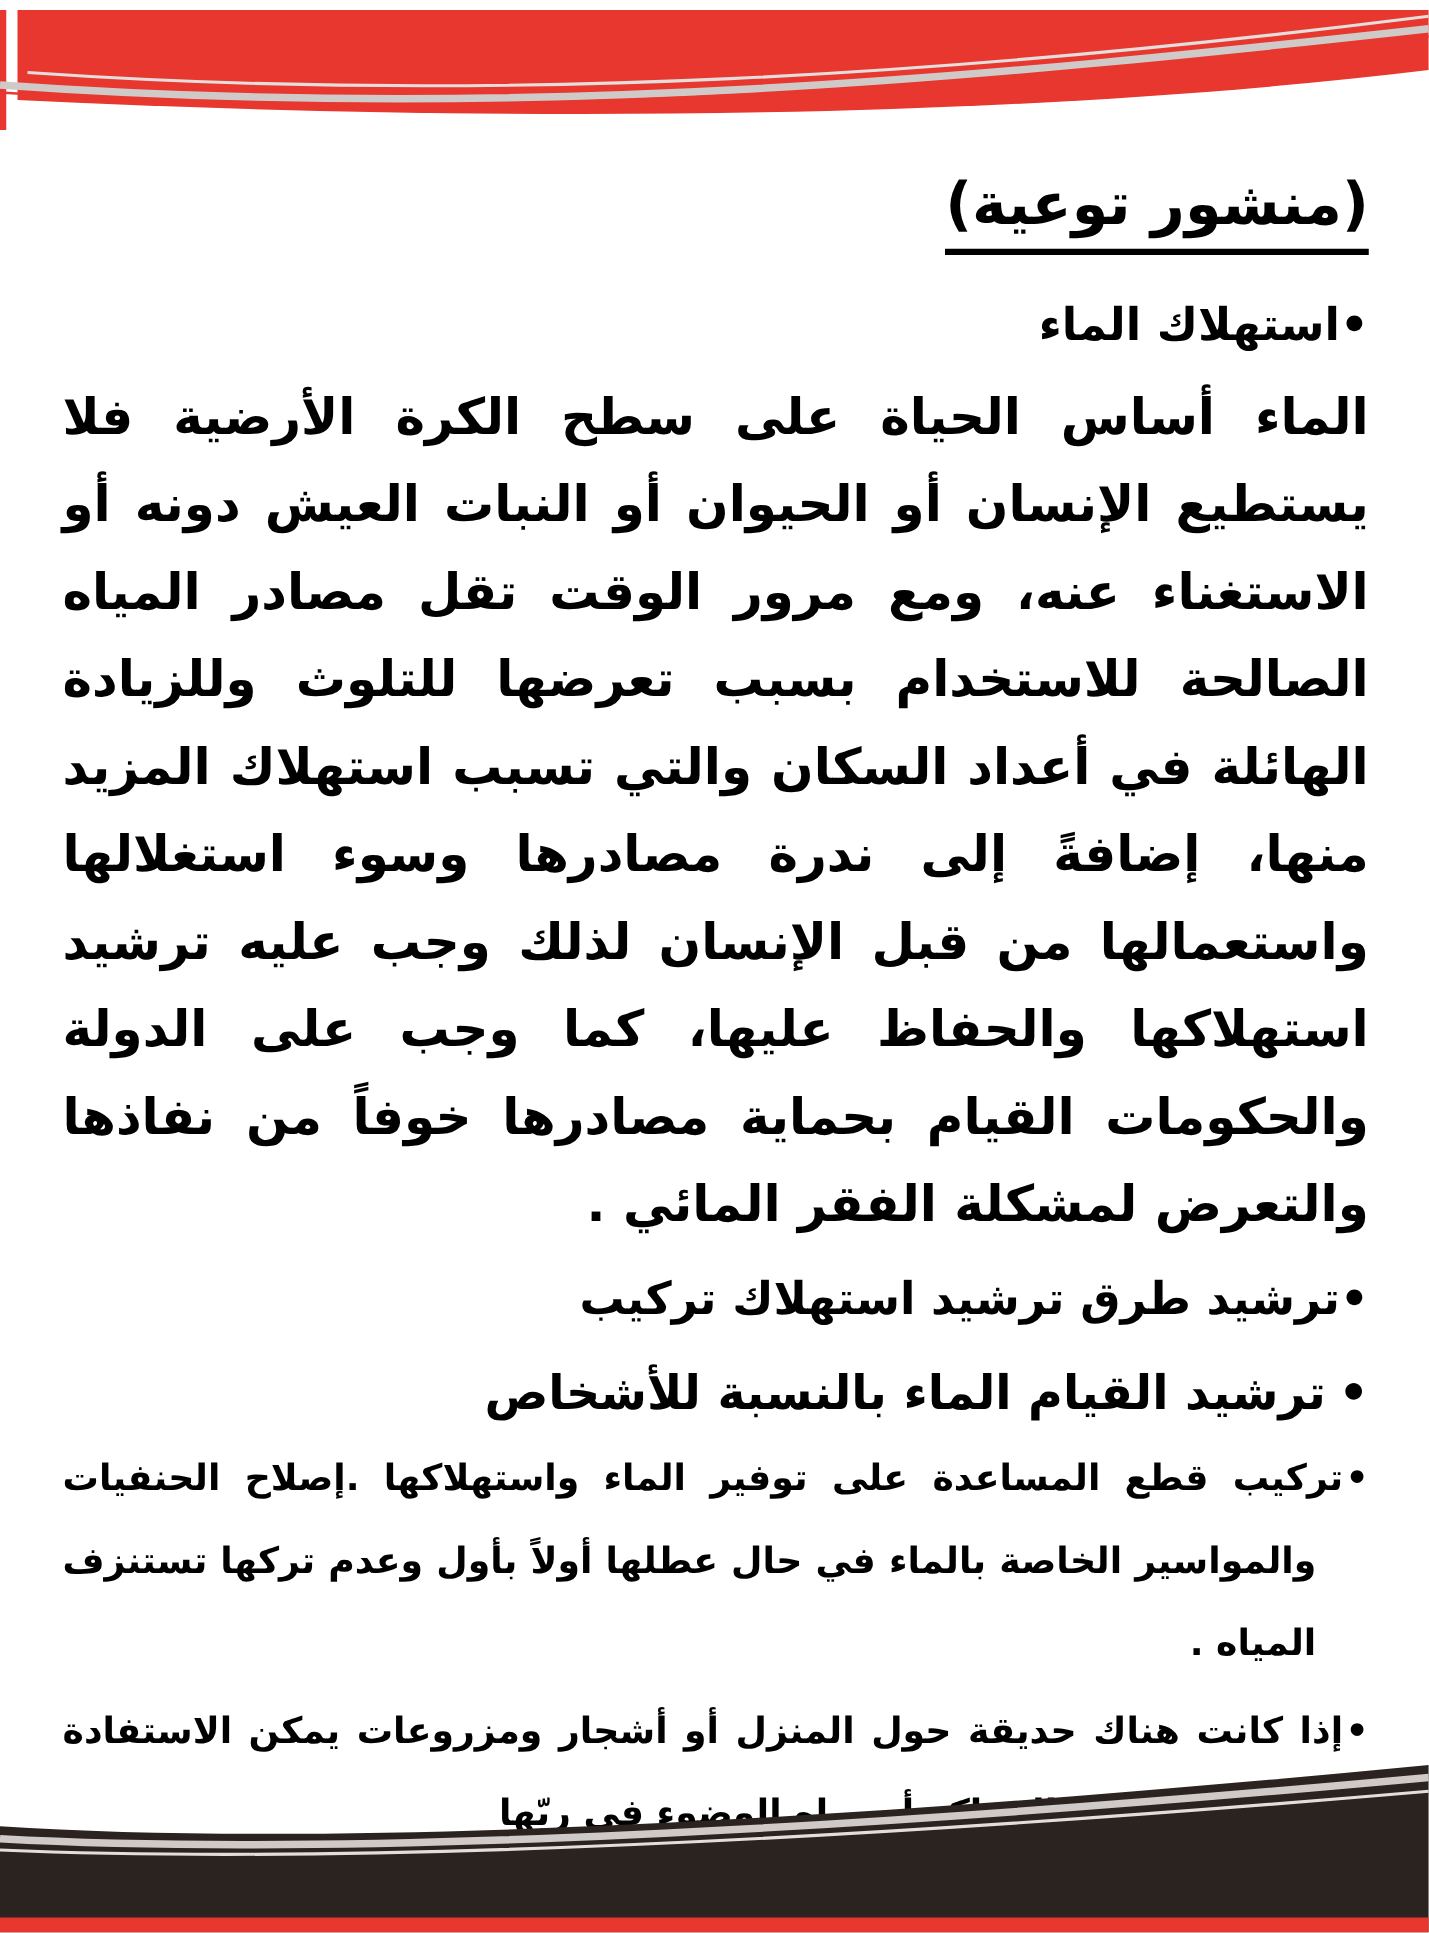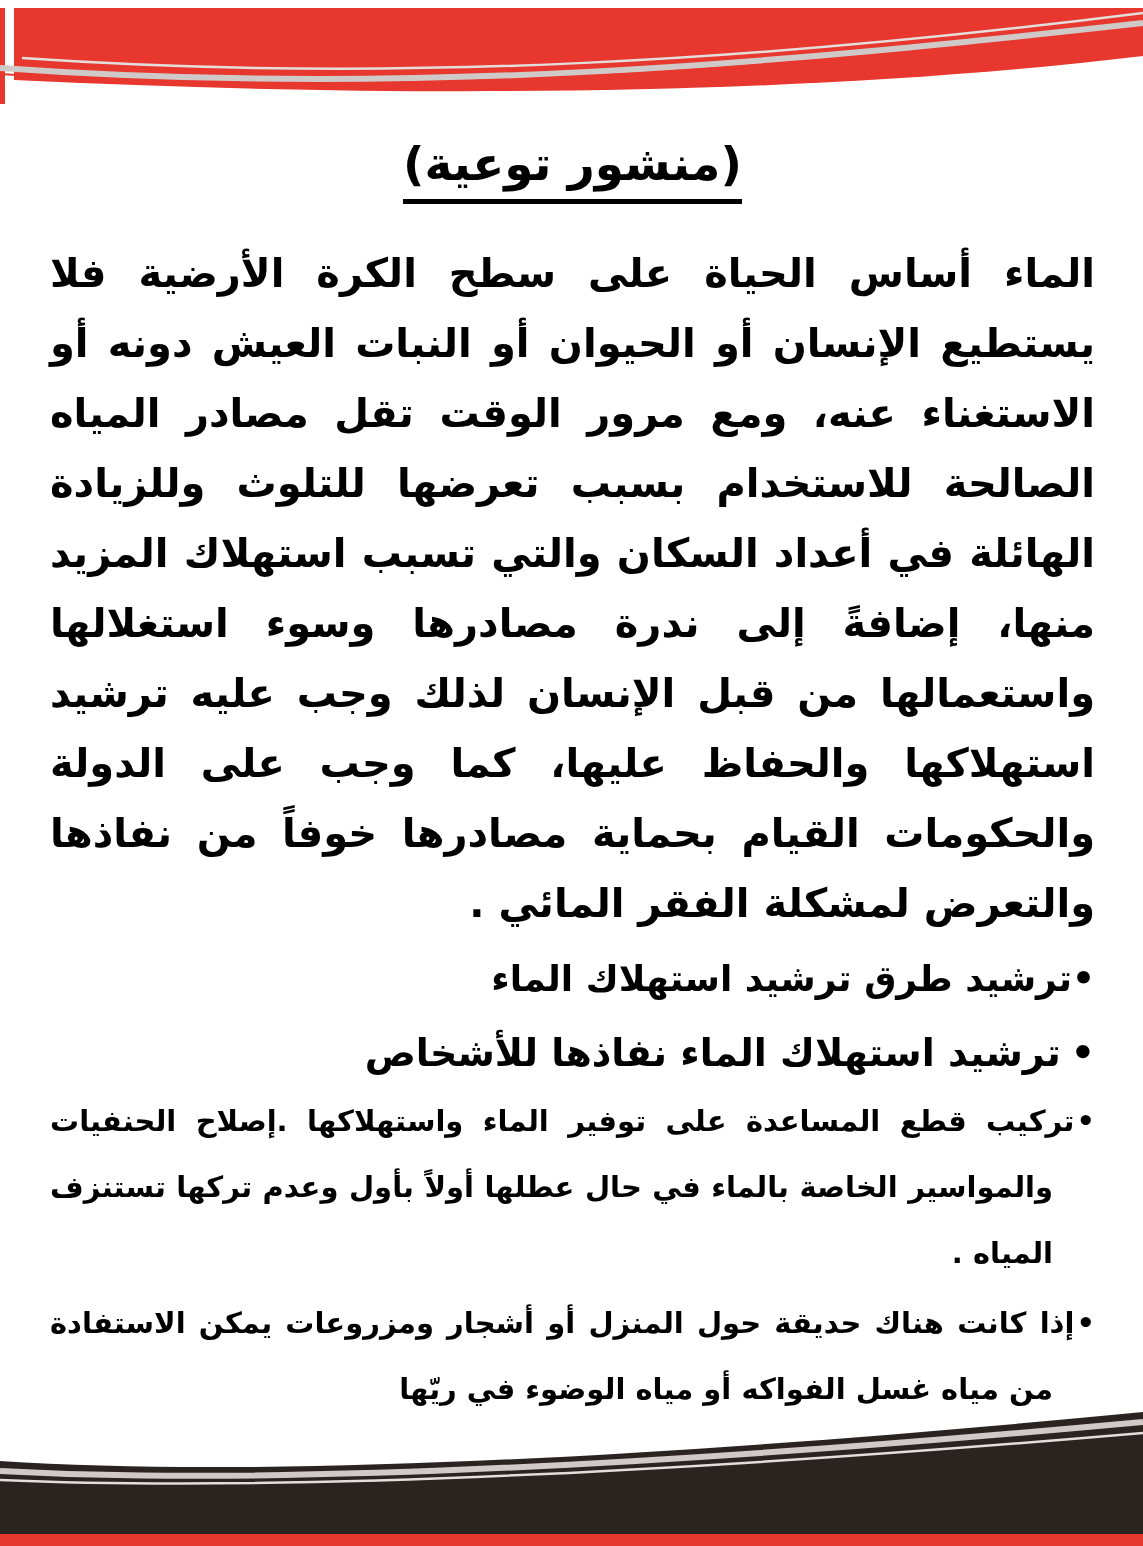--- a/index.html
+++ b/index.html
@@ -30,21 +30,20 @@
 
   .content {
     position: absolute;
     top: 118px;
     right: 48px;
     left: 50px;
     direction: rtl;
     font-weight: bold;
   }
   .doc-title {
-    text-align: center;
     font-size: 47px;
     font-weight: bold;
     margin: 18px 0 34px 0;
   }
   .doc-title .title-text {
     display: inline-block;
     border-bottom: 5px solid #000;
     padding-bottom: 8px;
   }
   .section-heading {
@@ -88,26 +87,27 @@
     <path d="M0,68 C420,98 790,62 1143,23" stroke="#cfc9c7" stroke-width="6" fill="none"></path>
     <path d="M0,74 C420,102 790,66 1143,29" stroke="#e7372e" stroke-width="2" fill="none"></path>
   </svg>
 
   <div class="content">
 
     <div class="doc-title">
       <span class="title-text">(منشور توعية)</span>
     </div>
 
+    <div class="section-heading"><span class="marker">•</span><span>استهلاك الماء</span></div>
 
     <p class="intro-para">الماء أساس الحياة على سطح الكرة الأرضية فلا يستطيع الإنسان أو الحيوان أو النبات العيش دونه أو الاستغناء عنه، ومع مرور الوقت تقل مصادر المياه الصالحة للاستخدام بسبب تعرضها للتلوث وللزيادة الهائلة في أعداد السكان والتي تسبب استهلاك المزيد منها، إضافةً إلى ندرة مصادرها وسوء استغلالها واستعمالها من قبل الإنسان لذلك وجب عليه ترشيد استهلاكها والحفاظ عليها، كما وجب على الدولة والحكومات القيام بحماية مصادرها خوفاً من نفاذها والتعرض لمشكلة الفقر المائي .</p>
 
-    <div class="section-heading"><span class="marker">•</span><span>ترشيد طرق ترشيد استهلاك الماء</span></div>
+    <div class="section-heading"><span class="marker">•</span><span>ترشيد طرق ترشيد استهلاك تركيب</span></div>
 
-    <div class="section-heading personal"><span class="marker">•</span><span>ترشيد استهلاك الماء نفاذها للأشخاص</span></div>
+    <div class="section-heading personal"><span class="marker">•</span><span>ترشيد القيام الماء بالنسبة للأشخاص</span></div>
 
 
     <p class="bullet-para"><span class="marker">•</span><span>تركيب قطع المساعدة على توفير الماء واستهلاكها .إصلاح الحنفيات والمواسير الخاصة بالماء في حال عطلها أولاً بأول وعدم تركها تستنزف المياه .</span></p>
 
     <p class="bullet-para"><span class="marker">•</span><span>إذا كانت هناك حديقة حول المنزل أو أشجار ومزروعات يمكن الاستفادة من مياه غسل الفواكه أو مياه الوضوء في ريّها</span></p>
 
   </div>
 
   <svg class="banner banner-bottom" height="146" width="1143" viewBox="0 0 1143 146" aria-hidden="true">
     <path d="M0,61 C290,80 730,52 1143,12 V146 H0 Z" fill="#2b2320"></path>

